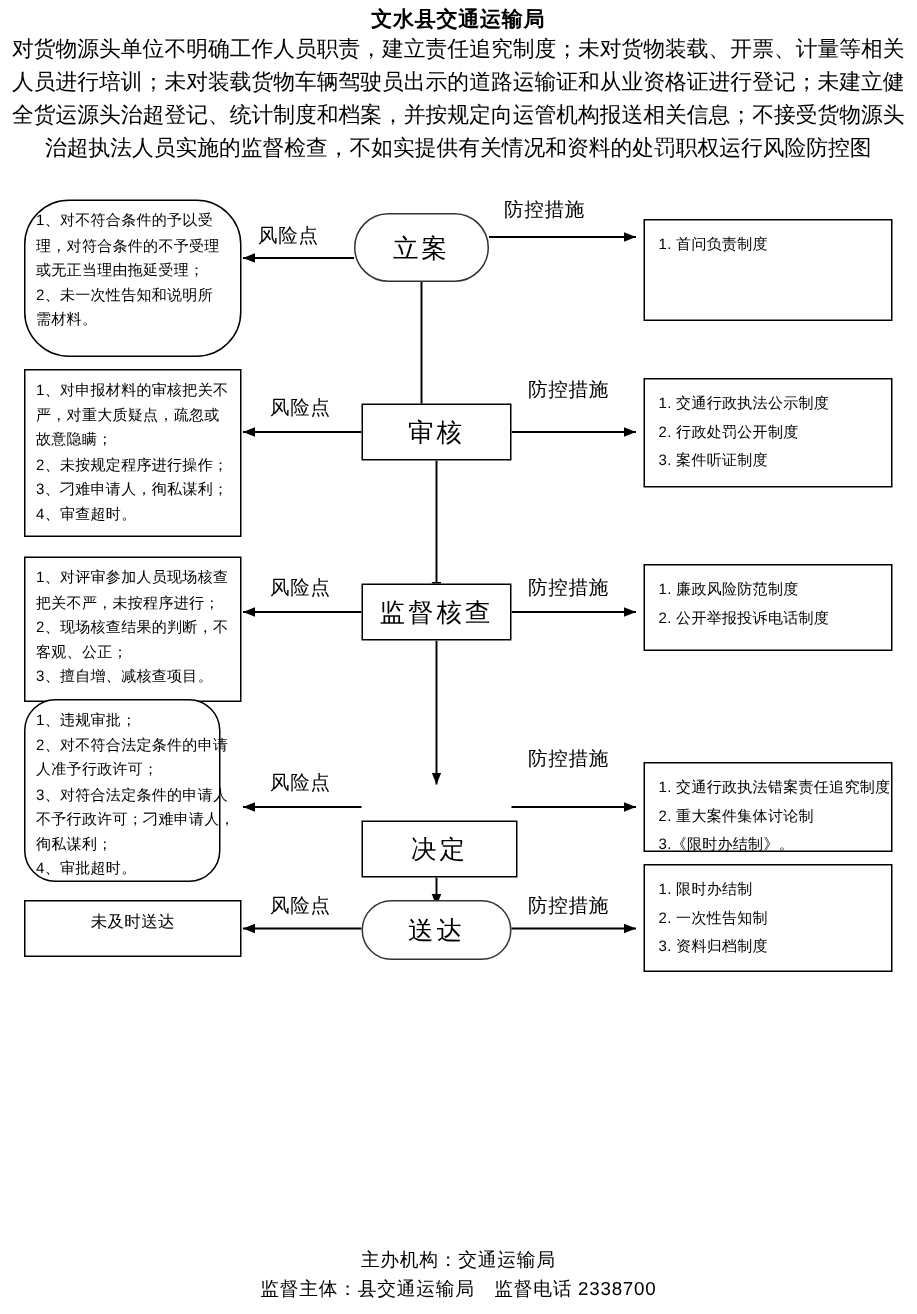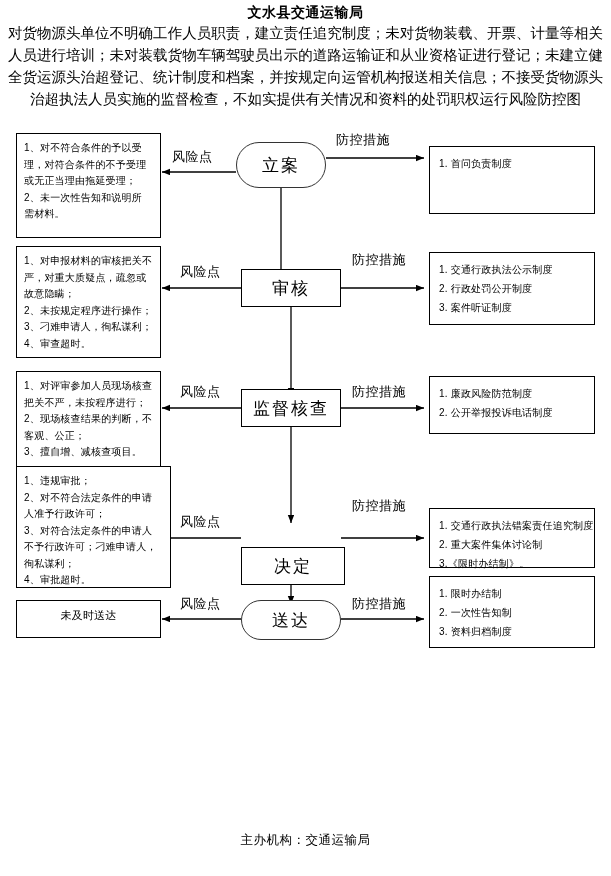--- a/index.html
+++ b/index.html
@@ -149,21 +149,21 @@
     <path d="M291,427 L291,523" stroke="#000" stroke-width="1.3" fill="none" marker-end="url(#arw)"></path>
 
     <path d="M241,538 L162,538" stroke="#000" stroke-width="1.3" fill="none" marker-end="url(#arw)"></path>
     <path d="M341,538 L424,538" stroke="#000" stroke-width="1.3" fill="none" marker-end="url(#arw)"></path>
     <path d="M291,557 L291,604" stroke="#000" stroke-width="1.3" fill="none" marker-end="url(#arw)"></path>
 
     <path d="M241,619 L162,619" stroke="#000" stroke-width="1.3" fill="none" marker-end="url(#arw)"></path>
     <path d="M341,619 L424,619" stroke="#000" stroke-width="1.3" fill="none" marker-end="url(#arw)"></path>
   </svg>
 
-  <div class="box risk-box" style="left:16px; top:133px; width:145px; height:105px;">
+  <div class="box risk-box" style="left:16px; top:133px; width:145px; height:105px;border-radius:30px;">
     <div class="ln">1、对不符合条件的予以受</div>
     <div class="ln">理，对符合条件的不予受理</div>
     <div class="ln">或无正当理由拖延受理；</div>
     <div class="ln">2、未一次性告知和说明所</div>
     <div class="ln">需材料。</div>
   </div>
   <div class="conn-label" style="left:172px; top:148px;">风险点</div>
   <div class="node stadium" style="left:236px; top:142px; width:90px; height:46px;">立案</div>
   <div class="conn-label" style="left:336px; top:131px;">防控措施</div>
   <div class="box meas-box" style="left:429px; top:134px; width:166px; height:68px;margin-top:12px;">
@@ -195,21 +195,21 @@
     <div class="ln">3、擅自增、减核查项目。</div>
   </div>
   <div class="conn-label" style="left:180px; top:383px;">风险点</div>
   <div class="node" style="left:241px; top:389px; width:100px; height:38px;">监督核查</div>
   <div class="conn-label" style="left:352px; top:383px;">防控措施</div>
   <div class="box meas-box" style="left:429px; top:376px; width:166px; height:58px;">
     <div class="ln">1. 廉政风险防范制度</div>
     <div class="ln">2. 公开举报投诉电话制度</div>
   </div>
 
-  <div class="box risk-box" style="left:16px; top:466px; width:155px; height:122px;">
+  <div class="box risk-box" style="left:16px; top:466px; width:131px; height:122px;border-radius:21px;">
     <div class="ln">1、违规审批；</div>
     <div class="ln">2、对不符合法定条件的申请</div>
     <div class="ln">人准予行政许可；</div>
     <div class="ln">3、对符合法定条件的申请人</div>
     <div class="ln">不予行政许可；刁难申请人，</div>
     <div class="ln">徇私谋利；</div>
     <div class="ln">4、审批超时。</div>
   </div>
   <div class="conn-label" style="left:180px; top:513px;">风险点</div>
   <div class="node" style="left:241px; top:547px; width:104px; height:38px;">决定</div>
@@ -227,15 +227,16 @@
   <div class="node stadium" style="left:241px; top:600px; width:100px; height:40px;">送达</div>
   <div class="conn-label" style="left:352px; top:595px;">防控措施</div>
   <div class="box meas-box" style="left:429px; top:576px; width:166px; height:72px;">
     <div class="ln">1. 限时办结制</div>
     <div class="ln">2. 一次性告知制</div>
     <div class="ln">3. 资料归档制度</div>
   </div>
 
   <div class="footer" style="top:831px;">
     <div class="frow">主办机构：交通运输局</div>
+    <div class="frow">监督主体：县交通运输局　监督电话 2338700</div>
   </div>
 
 </div>
 
 </body></html>

